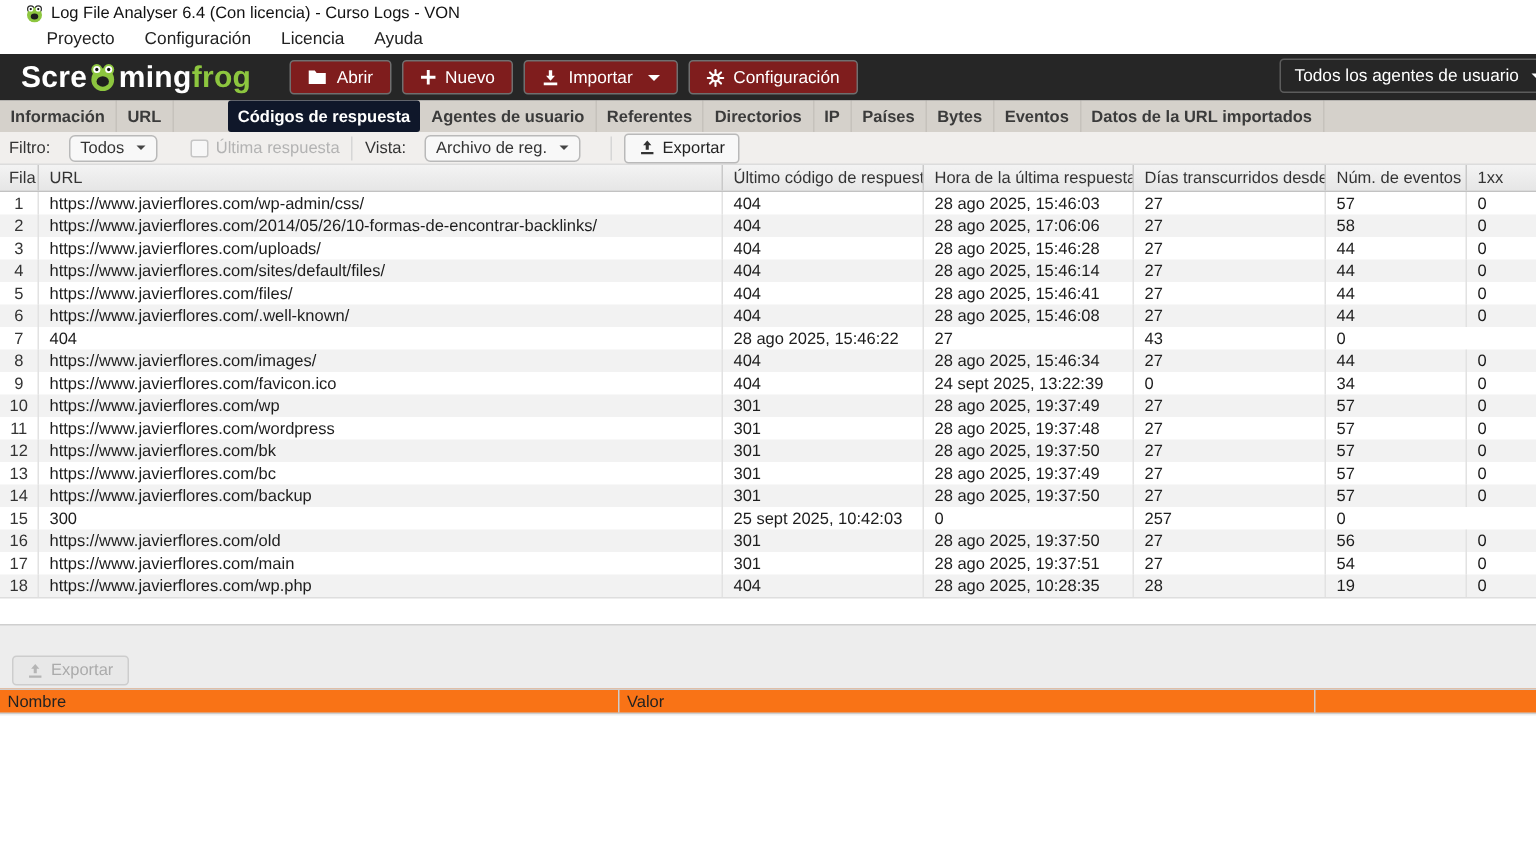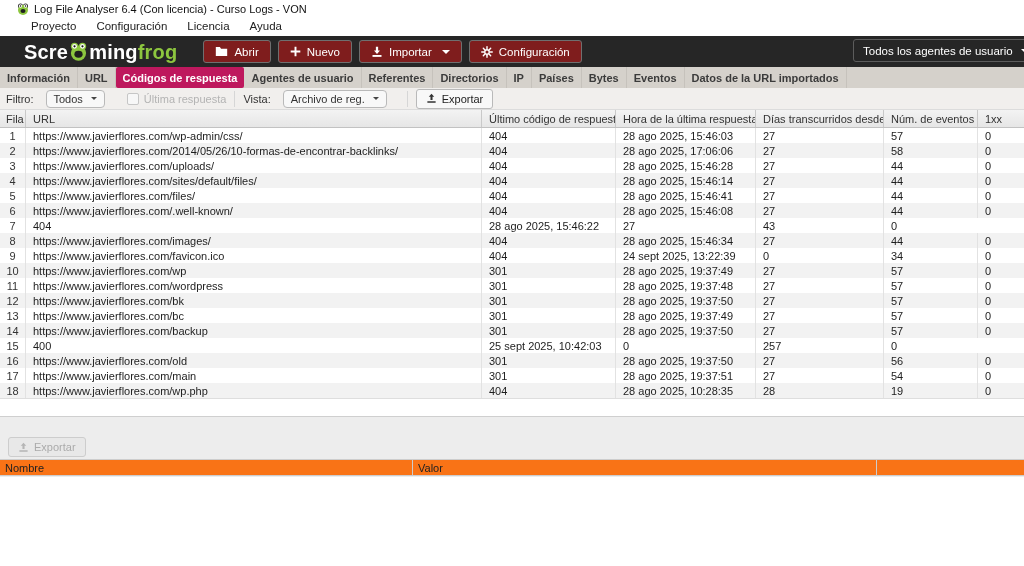--- a/index.html
+++ b/index.html
@@ -12,42 +12,42 @@
   .titlebar{position:absolute;left:0;top:0;width:940px;height:17px;background:#fff;
     display:flex;align-items:center;gap:5px;padding-left:17px;box-sizing:border-box;}
   .titlebar .title{font-size:11px;color:#111;}
   
   .menubar{position:absolute;left:0;top:17px;width:1024px;height:19px;background:#fff;
     display:flex;align-items:center;box-sizing:border-box;padding-left:1px;margin-left:20px;}
   .menu-item{font-size:11.5px;color:#222;padding:0 10px;line-height:19px;cursor:default;}
   
   .toolbar{position:absolute;left:0;top:36px;width:1024px;height:31px;background:#262626;
     display:flex;align-items:center;box-sizing:border-box;}
-  .logo{margin-left:24px;display:flex;align-items:center;font-size:20px;font-weight:600;
+  .logo{margin-left:14px;display:flex;align-items:center;font-size:20px;font-weight:600;
     color:#fff;letter-spacing:0.2px;line-height:1;}
   .logo .green{color:#8dc63f;font-weight:600;}
   .logo svg{margin:0 1px;}
   .tbtn-group{display:flex;gap:7px;margin-left:26px;}
   .tbtn{height:21px;background:#7f1d1d;border:1px solid #6f6f6f;border-radius:3px;
     color:#fff;font-size:11.5px;display:flex;align-items:center;gap:6px;padding:0 11px;cursor:pointer;}
   .tbtn svg{flex:none;}
   .caret{width:0;height:0;border-left:4px solid transparent;border-right:4px solid transparent;
     border-top:4px solid #fff;display:inline-block;}
   .caret.dark{border-top-color:#444;}
   .caret.small{border-left-width:3.5px;border-right-width:3.5px;border-top-width:3.5px;}
   .agent-select{position:absolute;left:853px;top:3px;height:23px;width:200px;
     border:1px solid #5c5c5c;border-radius:3px;display:flex;align-items:center;
     color:#fff;font-size:11.5px;padding:0 9px;box-sizing:border-box;gap:8px;cursor:pointer;}
   .agent-select span{white-space:nowrap;}
   
   .tabbar{position:absolute;left:0;top:67px;width:1024px;height:21px;background:#d5d1cb;
     display:flex;align-items:stretch;}
   .tab{display:flex;align-items:center;padding:0 7px;font-size:11px;font-weight:bold;
     color:#3b3b3b;cursor:pointer;border-right:1px solid rgba(0,0,0,0.07);white-space:nowrap;}
-  .tab.selected{background:#be185d;color:#fff;border-radius:2px;border-right:none;}
+  .tab.selected{background:#0f172a;color:#fff;border-radius:2px;border-right:none;margin-left:36px;}
   
   .filterbar{position:absolute;left:0;top:88px;width:1024px;height:22px;background:#f1efed;
     border-bottom:1px solid #dcdcdc;display:flex;align-items:center;font-size:11px;color:#333;
     box-sizing:border-box;padding-left:6px;}
   .dropdown{height:16px;background:#f8f8f8;border:1px solid #b9b9b9;border-radius:4px;
     display:flex;align-items:center;gap:8px;padding:0 7px;margin:0 12px;cursor:pointer;white-space:nowrap;}
   .checkbox{width:10px;height:10px;border:1px solid #c6c6c6;background:#f7f7f7;border-radius:2px;
     display:inline-block;margin:0 5px 0 10px;}
   .disabled-label{color:#b3b3b3;}
   .vsep{width:1px;height:16px;background:#d6d6d6;margin:0 8px;}
@@ -350,21 +350,21 @@
     <div class="td c-fila">14</div>
     <div class="td">https://www.javierflores.com/backup</div>
     <div class="td">301</div>
     <div class="td">28 ago 2025, 19:37:50</div>
     <div class="td">27</div>
     <div class="td">57</div>
     <div class="td">0</div>
   </div>
     <div class="tr grid">
     <div class="td c-fila">15</div>
-    <div class="td">400</div>
+    <div class="td">300</div>
     <div class="td">25 sept 2025, 10:42:03</div>
     <div class="td">0</div>
     <div class="td">257</div>
     <div class="td">0</div>
   </div>
     <div class="tr grid alt">
     <div class="td c-fila">16</div>
     <div class="td">https://www.javierflores.com/old</div>
     <div class="td">301</div>
     <div class="td">28 ago 2025, 19:37:50</div>

